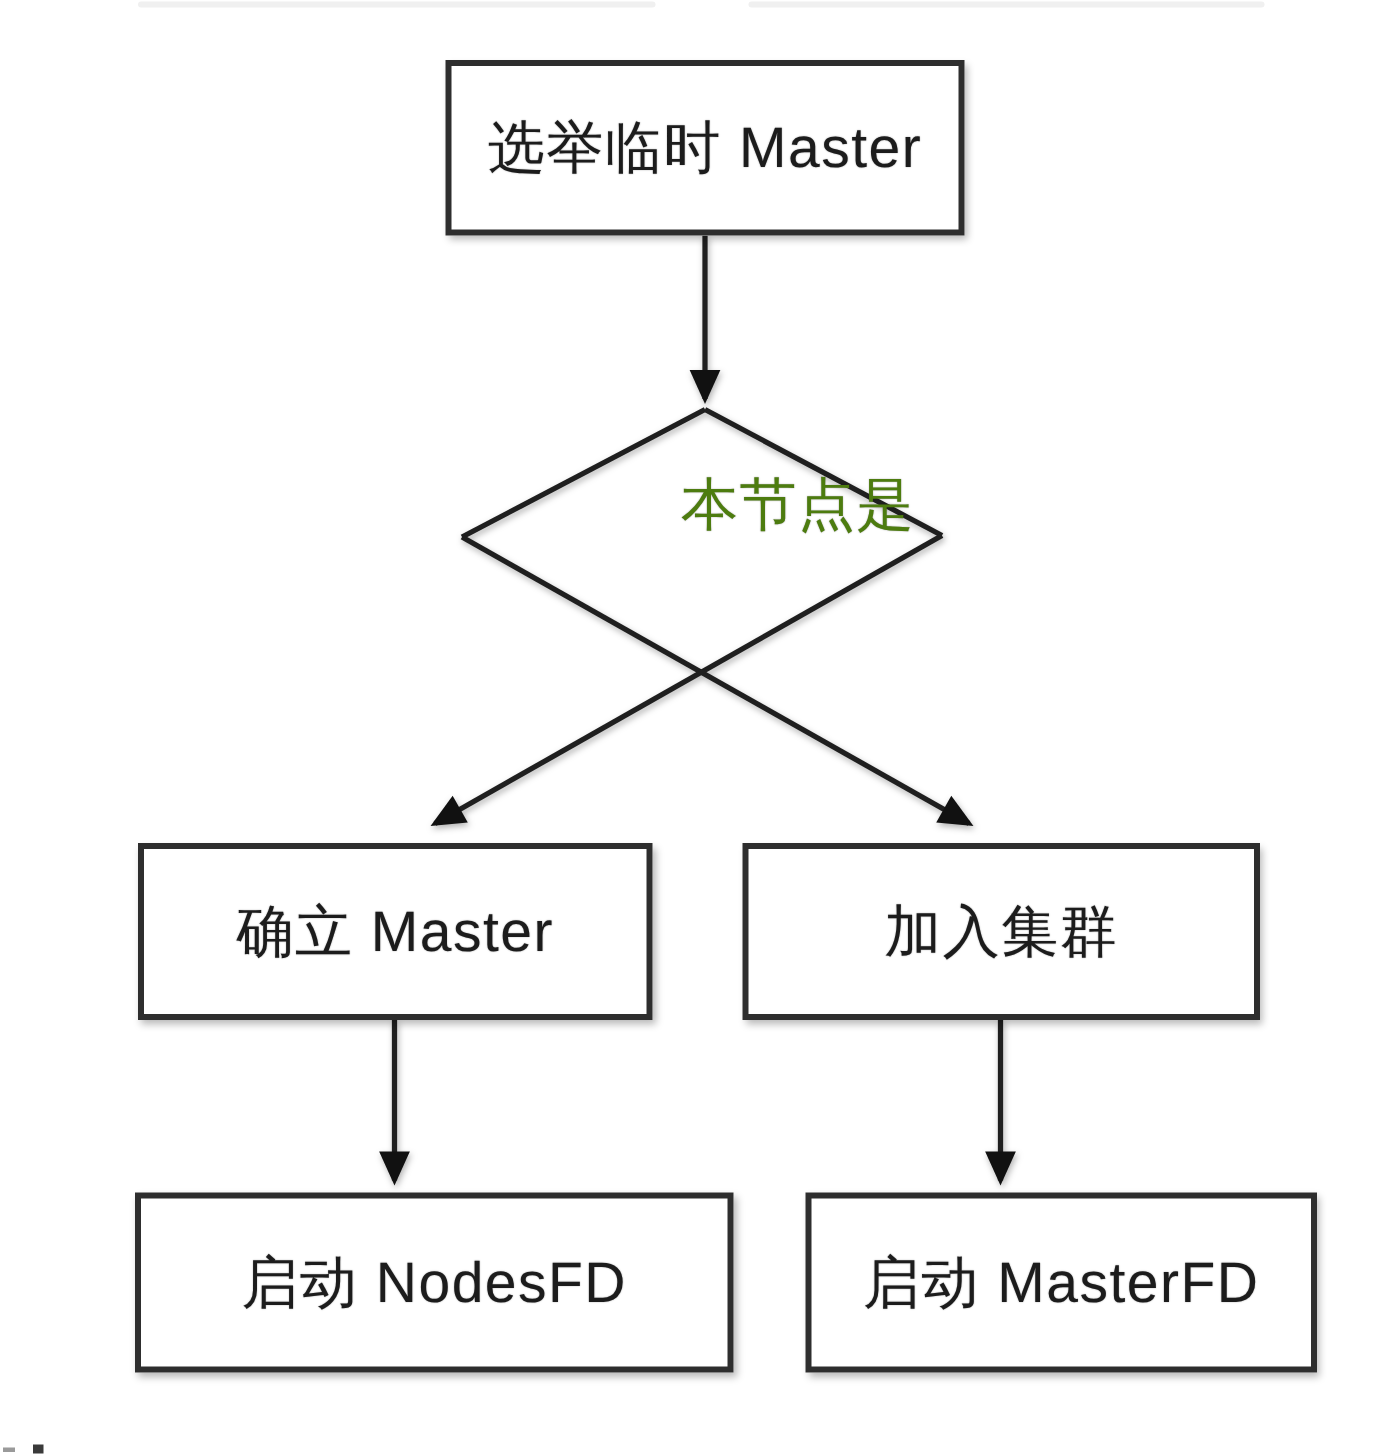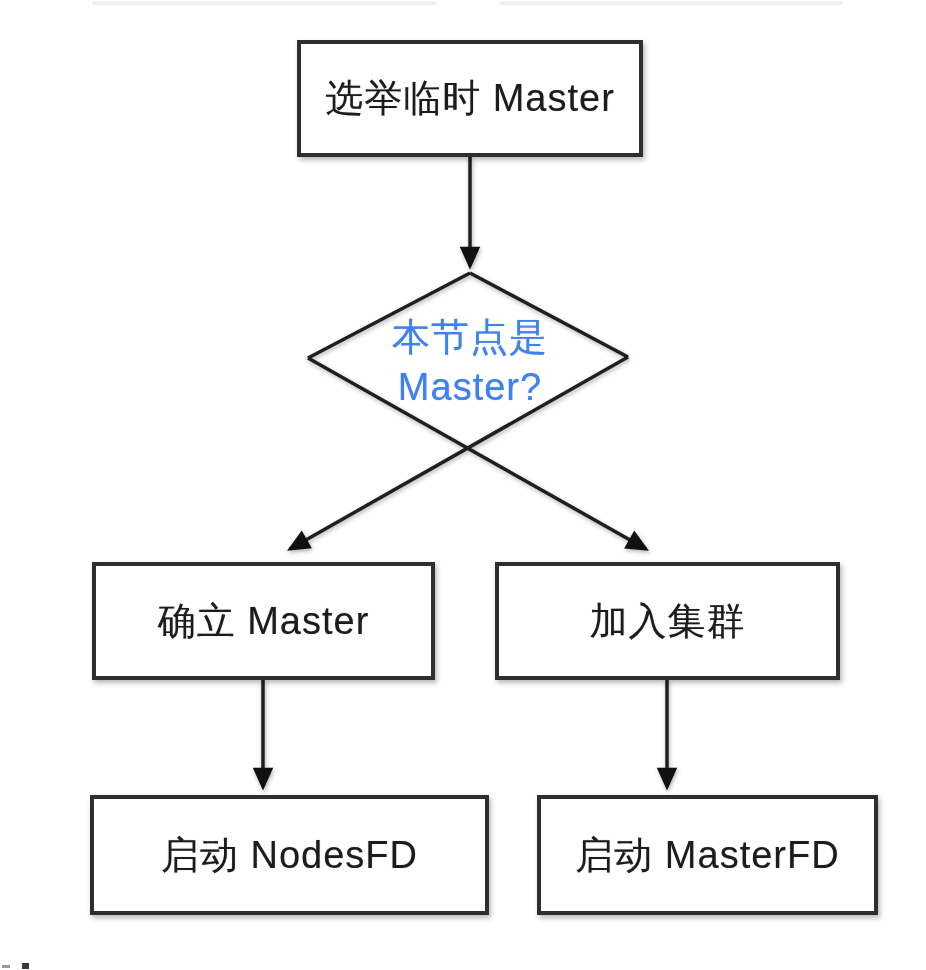--- a/index.html
+++ b/index.html
@@ -47,24 +47,24 @@
   #box-join       { left: 495px; top: 562px; width: 345px; height: 118px; }
   #box-nodesfd    { left: 90px;  top: 795px; width: 399px; height: 120px; }
   #box-masterfd   { left: 497px; top: 795px; width: 341px; height: 120px; margin-left: 40px; }
 
   
   .diamond-label {
     position: absolute;
     left: 330px;
     top: 312px;
     width: 280px;
-    text-align: center;
+    text-align: right;
     font-size: 38px;
     line-height: 50px;
-    color: #3b82f6;
+    color: #4d7c0f;
     letter-spacing: 1px;
     text-shadow: 0 0 1px rgba(30,30,30,0.45);
   }
 
   svg.wires {
     position: absolute;
     left: 0;
     top: 0;
     width: 926px;
     height: 970px;
@@ -128,19 +128,18 @@
   <div class="node-box" id="box-nodesfd">
     <span>启动 NodesFD</span>
   </div>
 
   <div class="node-box" id="box-masterfd">
     <span>启动 MasterFD</span>
   </div>
 
   <div class="diamond-label">
     <div>本节点是</div>
-    <div>Master?</div>
   </div>
 
   <div class="caption-frag m1"></div>
   <div class="caption-frag m2"></div>
 
 </div>
 
 </body></html>

